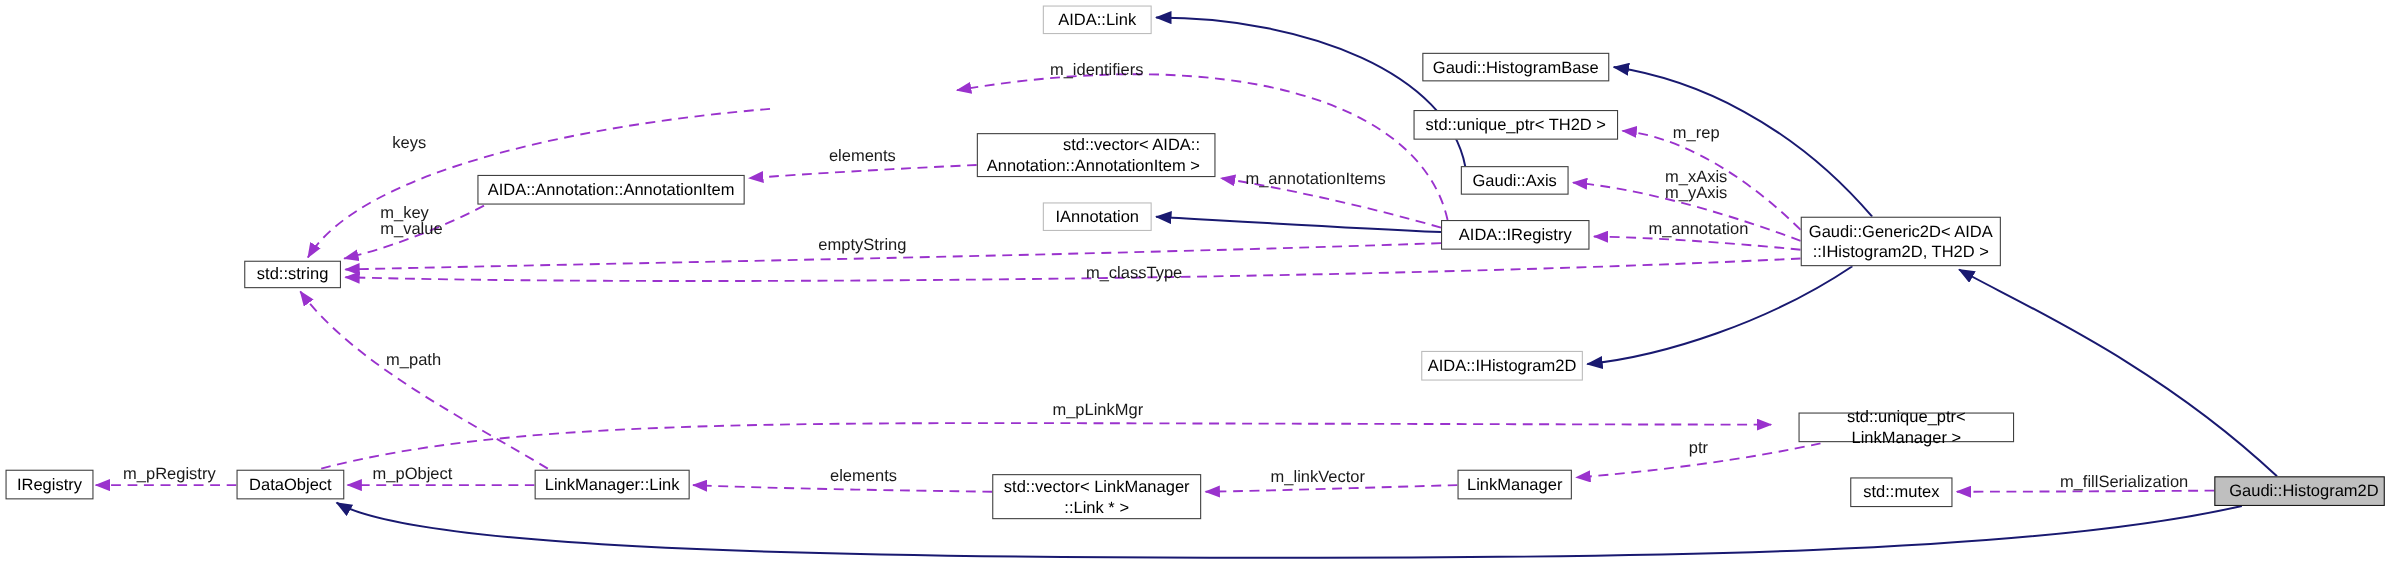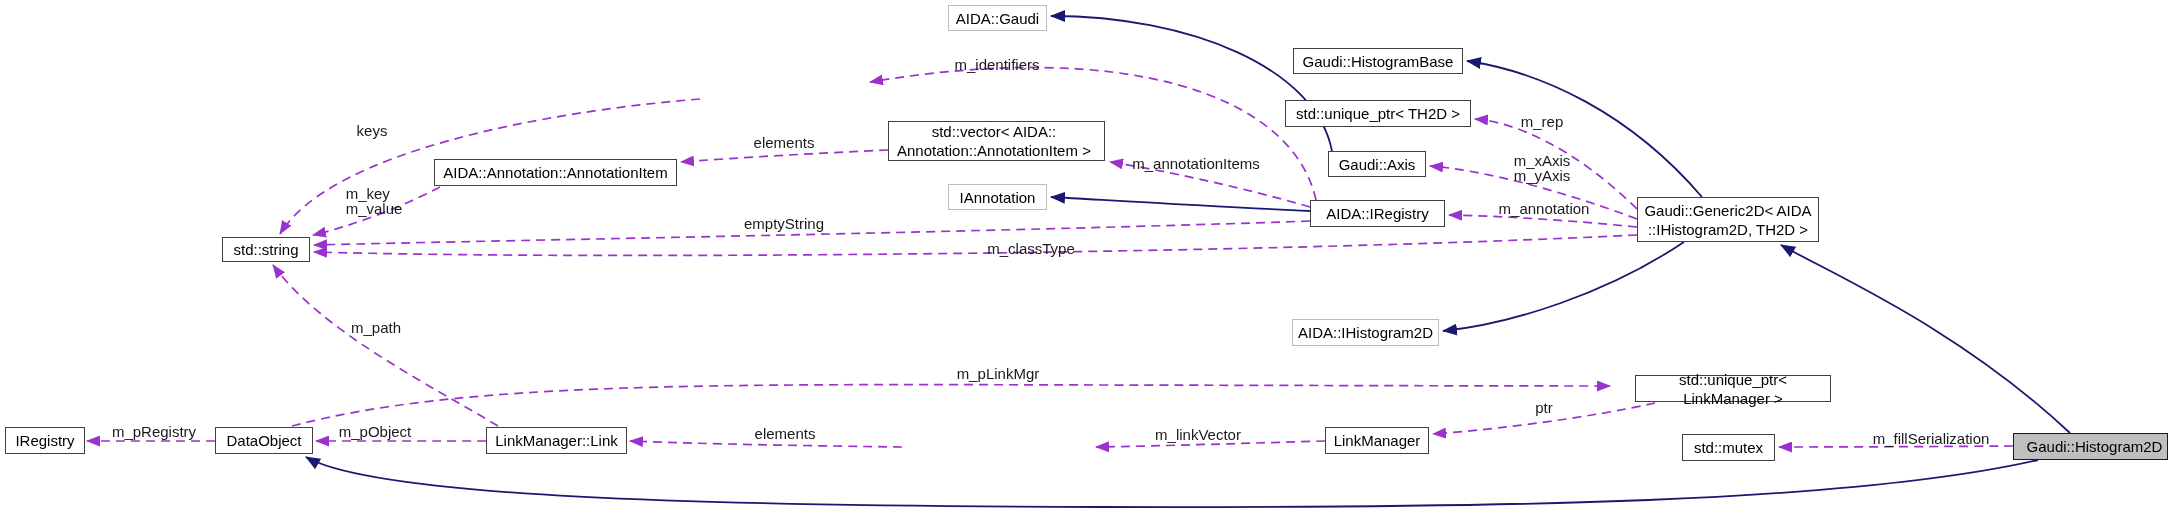--- a/index.html
+++ b/index.html
@@ -23,21 +23,21 @@
     background:var(--c-nodefill,#fff);
     border:1.4px solid var(--c-border,#404040);
     color:#000;
     font-size:15px;line-height:19px;
     white-space:pre-line;
     padding:1px 4px;
     cursor:pointer;
   }
   .node--external{border-color:var(--c-extborder,#BCBCBC);}
   .node--main{background:var(--c-mainfill,#BFBFBF);border-color:#1a1a1a;border-width:1.6px;cursor:default;padding-left:12px;}
-  .node--left{justify-content:flex-start;text-align:center;padding-left:8px;}
+  .node--left{justify-content:flex-start;text-align:right;padding-left:8px;}
   .elabel{
     position:absolute;
     transform:translate(-50%,-50%);
     font-size:15px;line-height:15px;
     color:#1a1a1a;
     white-space:pre-line;
     text-align:left;
     pointer-events:none;
   }
 </style>
@@ -78,37 +78,39 @@
     <g>
       <path class="edge-i" d="M 1332,151 C 1316,68 1190,16 1051,16"></path>
       <path class="edge-i" d="M 1702,197 C 1630,113 1542,72 1467,61"></path>
       <path class="edge-i" d="M 1310,211 C 1220,207 1122,201 1051,197"></path>
       <path class="edge-i" d="M 1684,242 C 1608,293 1512,324 1443,331"></path>
       <path class="edge-i" d="M 2070,433 C 1958,328 1832,274 1781,245"></path>
       <path class="edge-i" d="M 2038,460 C 1850,503 1500,508 1100,507 C 700,506 375,497 306,457"></path>
     </g>
   </svg>
 
-  <div class="node node--external" style="left:948px;top:5px;width:99px;height:26px">AIDA::Gaudi</div>
+  <div class="node node--external" style="left:948px;top:5px;width:99px;height:26px">AIDA::Link</div>
   <div class="node" style="left:1293px;top:48px;width:170px;height:26px">Gaudi::HistogramBase</div>
   <div class="node" style="left:1285px;top:100px;width:186px;height:27px">std::unique_ptr&lt; TH2D &gt;</div>
   <div class="node node--left" style="left:888px;top:121px;width:217px;height:40px">std::vector&lt; AIDA::
 Annotation::AnnotationItem &gt;</div>
   <div class="node" style="left:1328px;top:151px;width:98px;height:26px">Gaudi::Axis</div>
   <div class="node" style="left:434px;top:159px;width:243px;height:27px">AIDA::Annotation::AnnotationItem</div>
   <div class="node node--external" style="left:948px;top:184px;width:99px;height:26px">IAnnotation</div>
   <div class="node" style="left:1310px;top:200px;width:135px;height:27px">AIDA::IRegistry</div>
   <div class="node" style="left:1637px;top:197px;width:182px;height:45px">Gaudi::Generic2D&lt; AIDA
 ::IHistogram2D, TH2D &gt;</div>
   <div class="node" style="left:222px;top:237px;width:88px;height:25px">std::string</div>
   <div class="node node--external" style="left:1292px;top:319px;width:147px;height:27px">AIDA::IHistogram2D</div>
   <div class="node" style="left:1635px;top:375px;width:196px;height:27px">std::unique_ptr&lt; LinkManager &gt;</div>
   <div class="node" style="left:5px;top:427px;width:80px;height:27px">IRegistry</div>
   <div class="node" style="left:215px;top:427px;width:98px;height:27px">DataObject</div>
   <div class="node" style="left:486px;top:427px;width:141px;height:27px">LinkManager::Link</div>
+  <div class="node" style="left:902px;top:431px;width:190px;height:41px">std::vector&lt; LinkManager
+::Link * &gt;</div>
   <div class="node" style="left:1325px;top:427px;width:104px;height:27px">LinkManager</div>
   <div class="node" style="left:1682px;top:434px;width:93px;height:27px">std::mutex</div>
   <div class="node node--main" style="left:2013px;top:433px;width:155px;height:27px">Gaudi::Histogram2D</div>
 
   <div class="elabel" style="left:372px;top:130px">keys</div>
   <div class="elabel" style="left:374px;top:201px">m_key
 m_value</div>
   <div class="elabel" style="left:784px;top:142px">elements</div>
   <div class="elabel" style="left:1196px;top:163px">m_annotationItems</div>
   <div class="elabel" style="left:997px;top:64px">m_identifiers</div>

